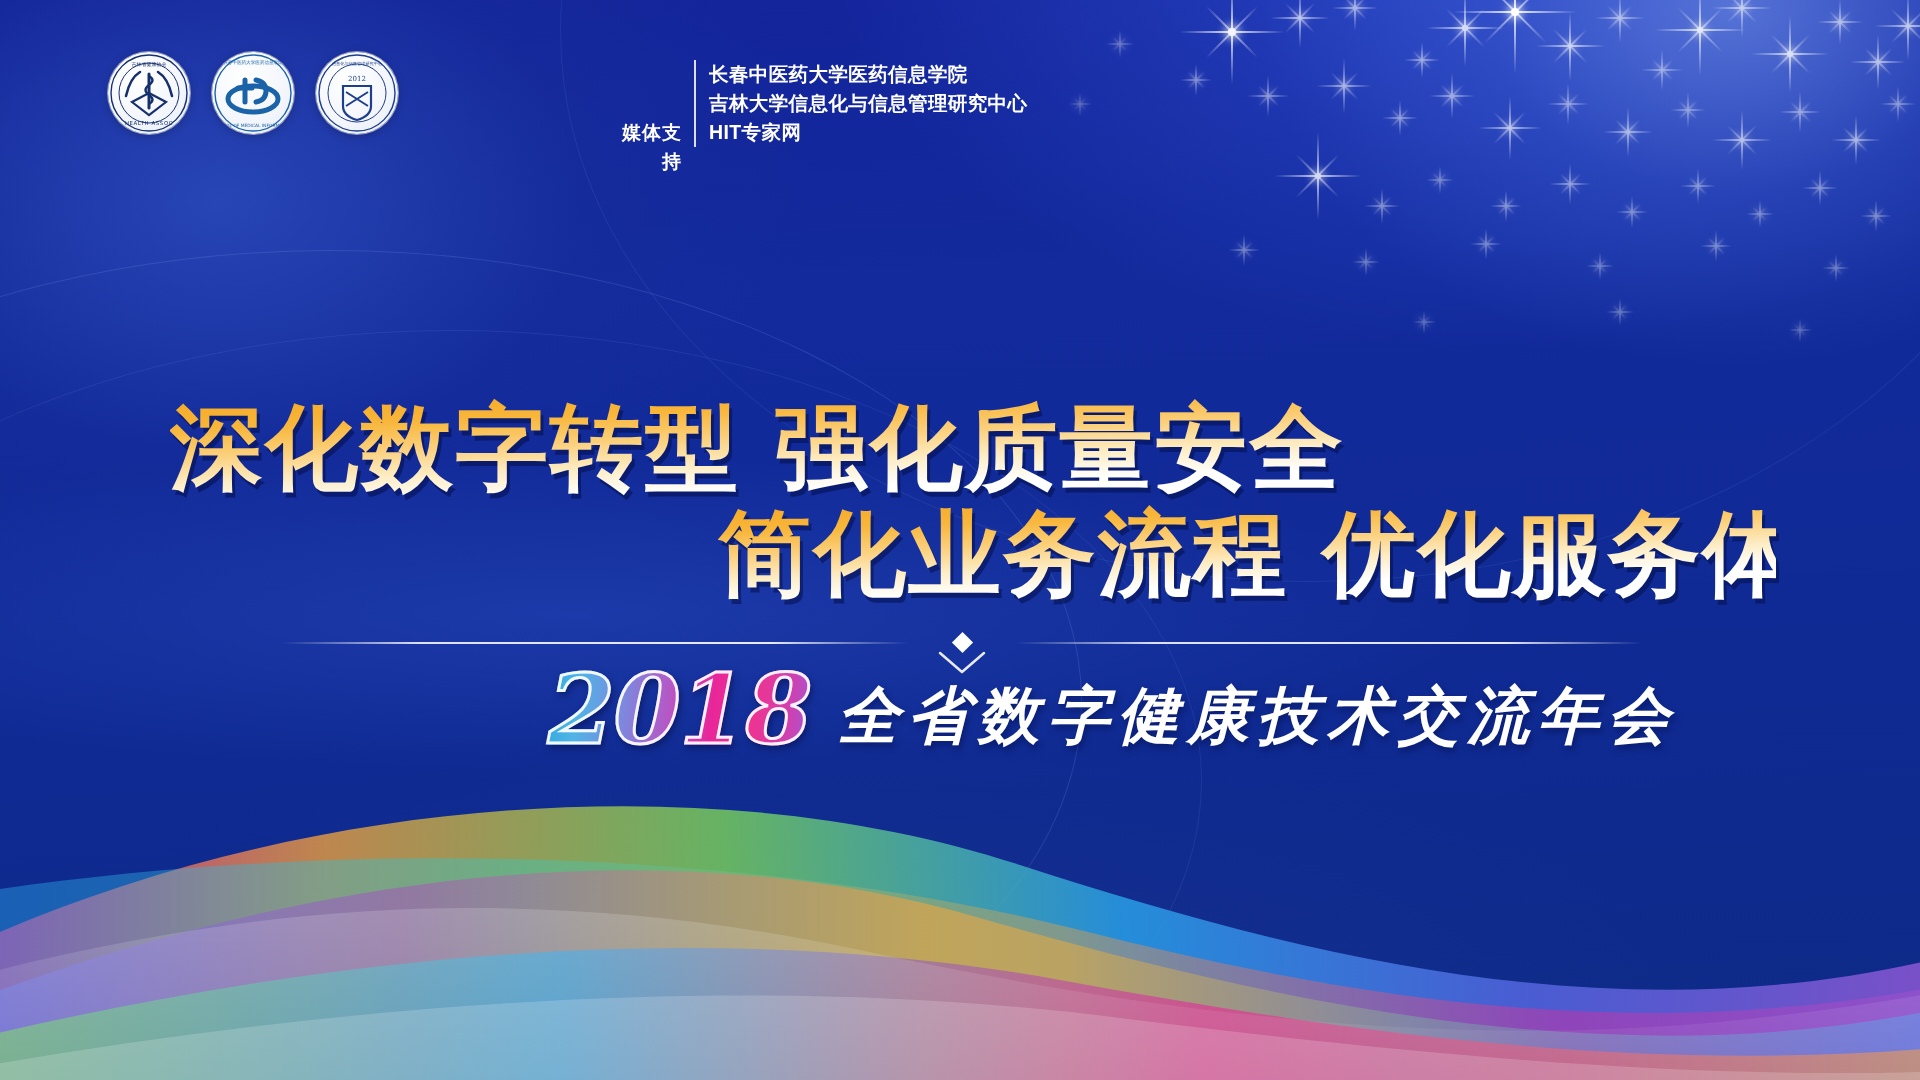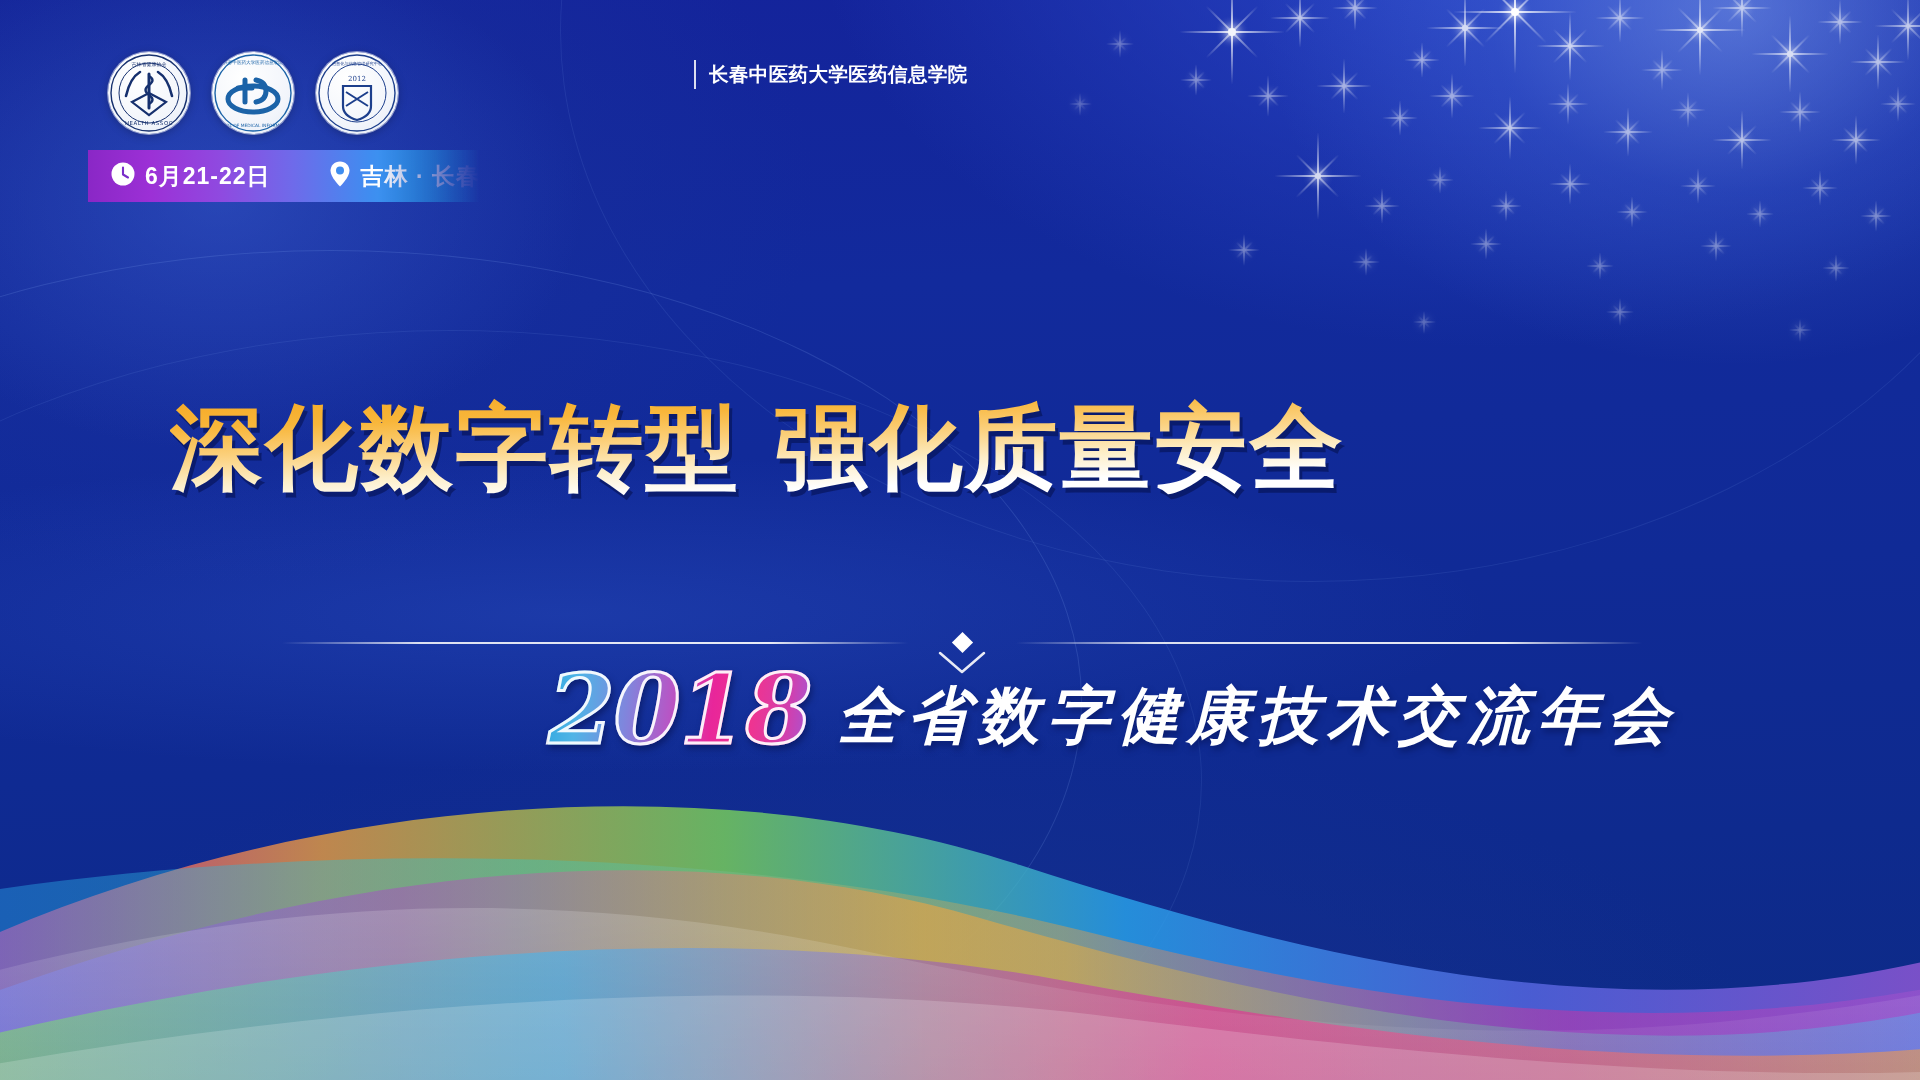--- a/index.html
+++ b/index.html
@@ -524,52 +524,42 @@
         <circle cx="41" cy="41" r="29" fill="none" stroke="#1d3f8c" stroke-width="1"></circle>
         <path d="M27 34 h28 v20 q0 10 -14 14 q-14 -4 -14 -14 z" fill="none" stroke="#1d3f8c" stroke-width="2.2"></path>
         <path d="M30 40 l22 14 M52 40 l-22 14" stroke="#1d3f8c" stroke-width="2"></path>
         <text x="41" y="29" font-size="7" fill="#1d3f8c" text-anchor="middle" font-family="DejaVu Serif">2012</text>
         <text x="41" y="13" font-size="4.2" fill="#1d3f8c" text-anchor="middle" font-family="DejaVu Sans">信息化与信息管理研究中心</text>
       </svg>
     </div>
 
   </div>
 
-  <div class="badge">
-    <div class="seg">
-      <span>
-        <svg width="26" height="26" viewBox="0 0 26 26" aria-hidden="true">
-          <circle cx="13" cy="13" r="11.5" fill="#fff"></circle>
-          <path d="M13 6.5 v7 l5 3" fill="none" stroke="#7a2ec9" stroke-width="2.1" stroke-linecap="round" stroke-linejoin="round"></path>
-        </svg>
-      </span>
-      <span class="txt">6月21-22日</span>
-    </div>
-    <div class="gap"></div>
-    <div class="seg">
-      <span>
-        <svg width="24" height="28" viewBox="0 0 24 28" aria-hidden="true">
-          <path d="M12 1.5 C6.5 1.5 2.5 5.6 2.5 10.8 C2.5 17.5 12 26.5 12 26.5 C12 26.5 21.5 17.5 21.5 10.8 C21.5 5.6 17.5 1.5 12 1.5 Z" fill="#fff"></path>
-          <circle cx="12" cy="10.6" r="4" fill="#3f8df0"></circle>
-        </svg>
-      </span>
-      <span class="txt">吉林 · 长春</span>
-    </div>
-  </div>
 
   <div class="orgblock">
     <div class="orgrow">
       <div class="orglabel"></div>
       <div class="orgbar"></div>
       <div class="orgvalue">长春中医药大学医药信息学院</div>
     </div>
+    <div class="orgrow">
+      <div class="orglabel"></div>
+      <div class="orgbar"></div>
+      <div class="orgvalue">吉林大学信息化与信息管理研究中心</div>
+    </div>
+    <div class="orgrow">
+      <div class="orglabel">媒体支持</div>
+      <div class="orgbar"></div>
+      <div class="orgvalue">HIT专家网</div>
+    </div>
   </div>
 
   <div class="headline">
     <div class="hl hl1">深化数字转型 强化质量安全</div>
+    <div class="hl hl2">简化业务流程 优化服务体验</div>
   </div>
 
   <div class="divider">
     <div class="ln l"></div>
     <div class="ln r"></div>
     <div class="dia"></div>
     <span class="chev">
       <svg width="52" height="26" viewBox="0 0 52 26" aria-hidden="true">
         <path d="M4 3 L26 22 L48 3" fill="none" stroke="rgba(255,255,255,.9)" stroke-width="2.5" stroke-linecap="round" stroke-linejoin="round"></path>
       </svg>

